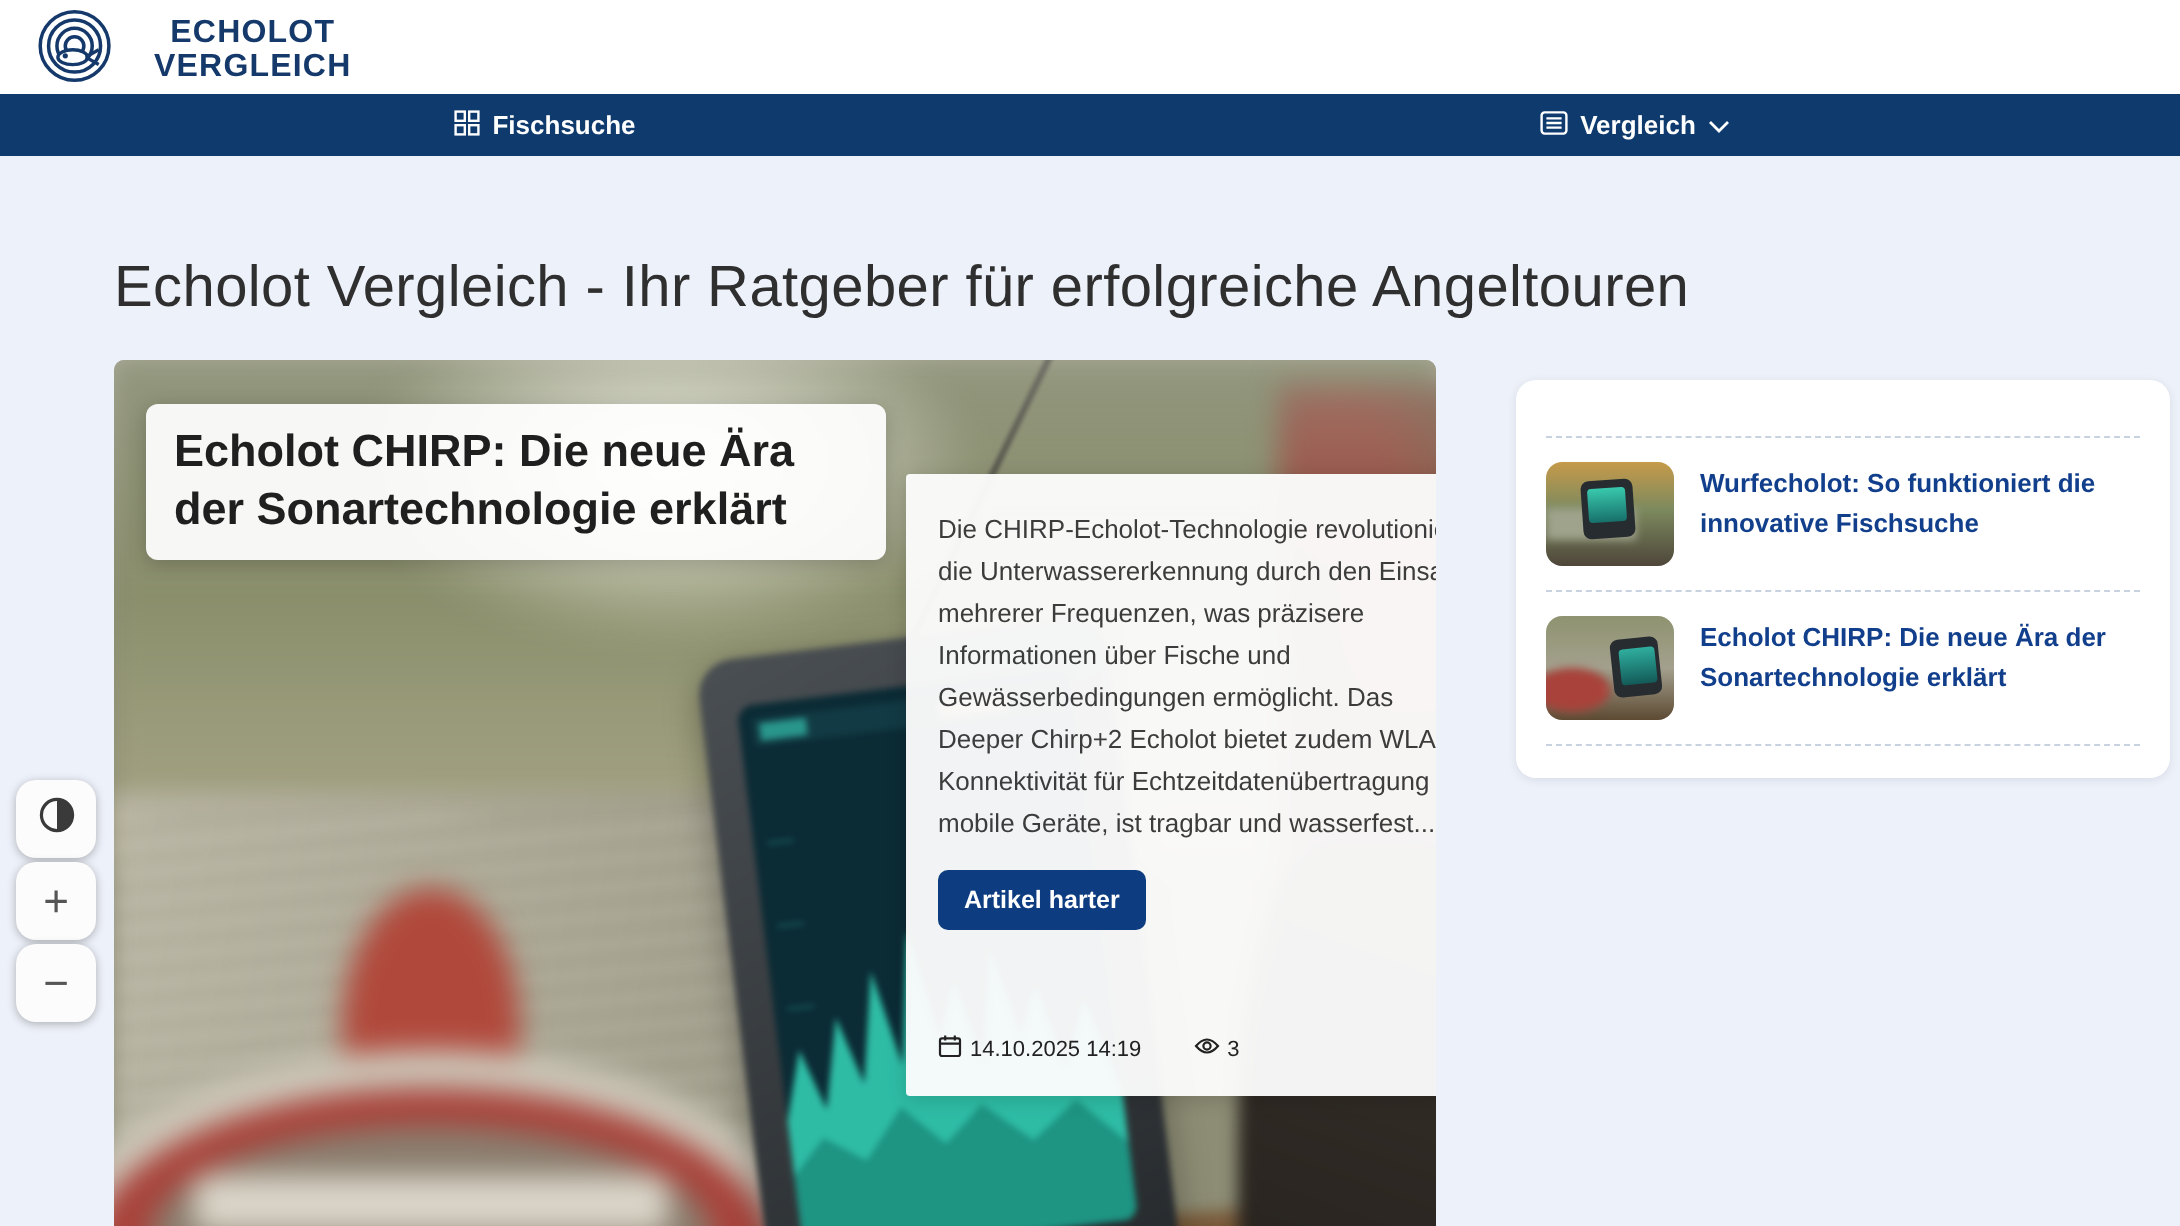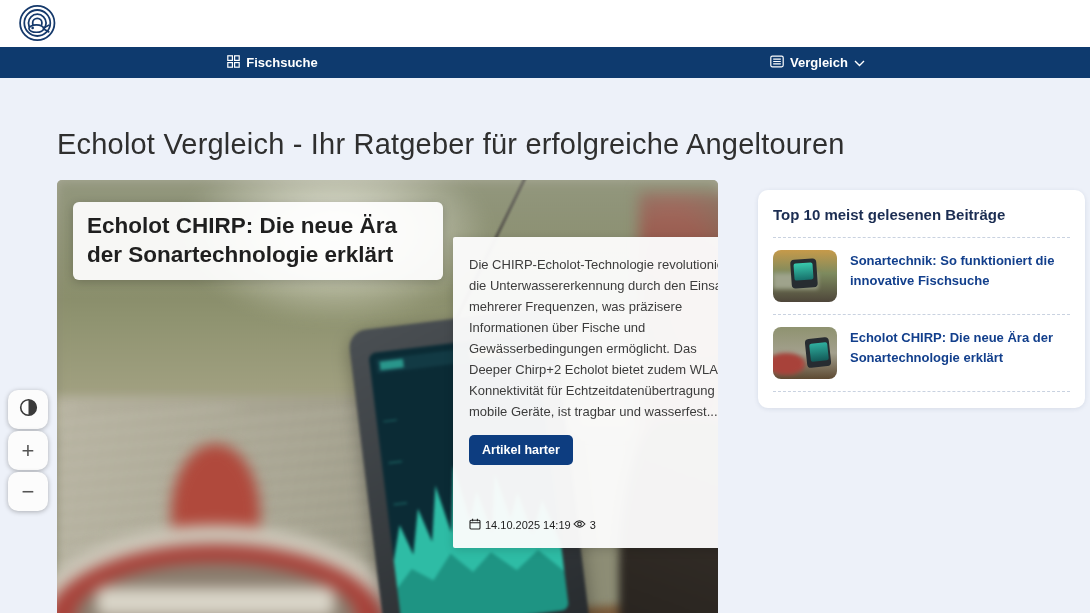--- a/index.html
+++ b/index.html
@@ -92,21 +92,21 @@
     position:absolute; left:396px; top:57px; width:300px; height:311px;
     background:rgba(252,252,252,0.96); border-radius:2px; padding:17px 16px;
     box-shadow:0 2px 10px rgba(0,0,0,0.15);
   }
   .hero-excerpt { font-size:13px; line-height:1.62; color:#3c3c3c; }
   .hero-cta {
     display:inline-block; margin-top:13px; background:#0d3d80; color:#fff;
     font-family:"Liberation Sans", sans-serif; font-size:12.5px; font-weight:bold;
     border:none; border-radius:5px; padding:8px 13px; cursor:pointer;
   }
-  .hero-meta { position:absolute; left:16px; bottom:16px; display:flex; align-items:center; gap:2px; font-size:11px; color:#222; }
+  .hero-meta { position:absolute; left:16px; bottom:16px; display:flex; align-items:center; gap:26px; font-size:11px; color:#222; }
   .meta-group { display:flex; align-items:center; gap:4px; }
 
   
   .sidebar {
     position:absolute; left:758px; top:190px; width:327px; z-index:5;
     background:#ffffff; border-radius:10px; padding:16px 15px 4px 15px;
     box-shadow:0 1px 5px rgba(20,40,80,0.10);
   }
   .sidebar-title { font-size:15px; font-weight:bold; color:#1b2d52; margin-bottom:14px; }
   .side-item { display:flex; gap:13px; align-items:flex-start; cursor:pointer; }
@@ -150,20 +150,24 @@
         <g stroke="#15396b" stroke-width="1.9" fill="none">
           <circle cx="24" cy="21" r="5"></circle>
           <circle cx="24" cy="21" r="9.5"></circle>
           <circle cx="24" cy="21" r="14"></circle>
           <circle cx="24" cy="21" r="18.5"></circle>
         </g>
         <ellipse cx="23" cy="27" rx="8" ry="4" fill="#ffffff" stroke="#15396b" stroke-width="1.8"></ellipse>
         <path d="M30 27 l7 -4 M30 27 l7 4" stroke="#15396b" stroke-width="1.8"></path>
         <circle cx="19" cy="26.3" r="1.4" fill="#15396b"></circle>
       </svg>
+    </span>
+    <span class="brand-text">
+      <div>ECHOLOT</div>
+      <div>VERGLEICH</div>
     </span>
   </div>
 
 </div>
 
 <div class="navbar">
   <div class="nav-half">
     <div class="nav-item">
       <span>
         <svg width="13" height="13" viewBox="0 0 13 13" fill="none" stroke="#ffffff" stroke-width="1.2">
@@ -258,32 +262,31 @@
             <circle cx="6.5" cy="5" r="1.8"></circle>
           </svg>
         </span>
         <span>3</span>
       </span>
     </div>
   </div>
 </div>
 
 <div class="sidebar">
-  <div class="sidebar-title">Top 10 meist gelesenen Beiträge</div>
 
   <hr class="side-divider">
 
   <div class="side-item">
     <div class="side-thumb">
       <div class="t-autumn"></div>
         <div class="t-lake"></div>
       <div class="t-dev2"></div>
         <div class="t-dev2scr"></div>
     </div>
-    <div class="side-link">Sonartechnik: So funktioniert die innovative Fischsuche</div>
+    <div class="side-link">Wurfecholot: So funktioniert die innovative Fischsuche</div>
   </div>
   <hr class="side-divider">
 
   <div class="side-item">
     <div class="side-thumb">
       <div class="t-heroish"></div>
         <div class="t-boat3rim"></div>
         <div class="t-boat3"></div>
       <div class="t-dev3"></div>
         <div class="t-dev3scr"></div>

